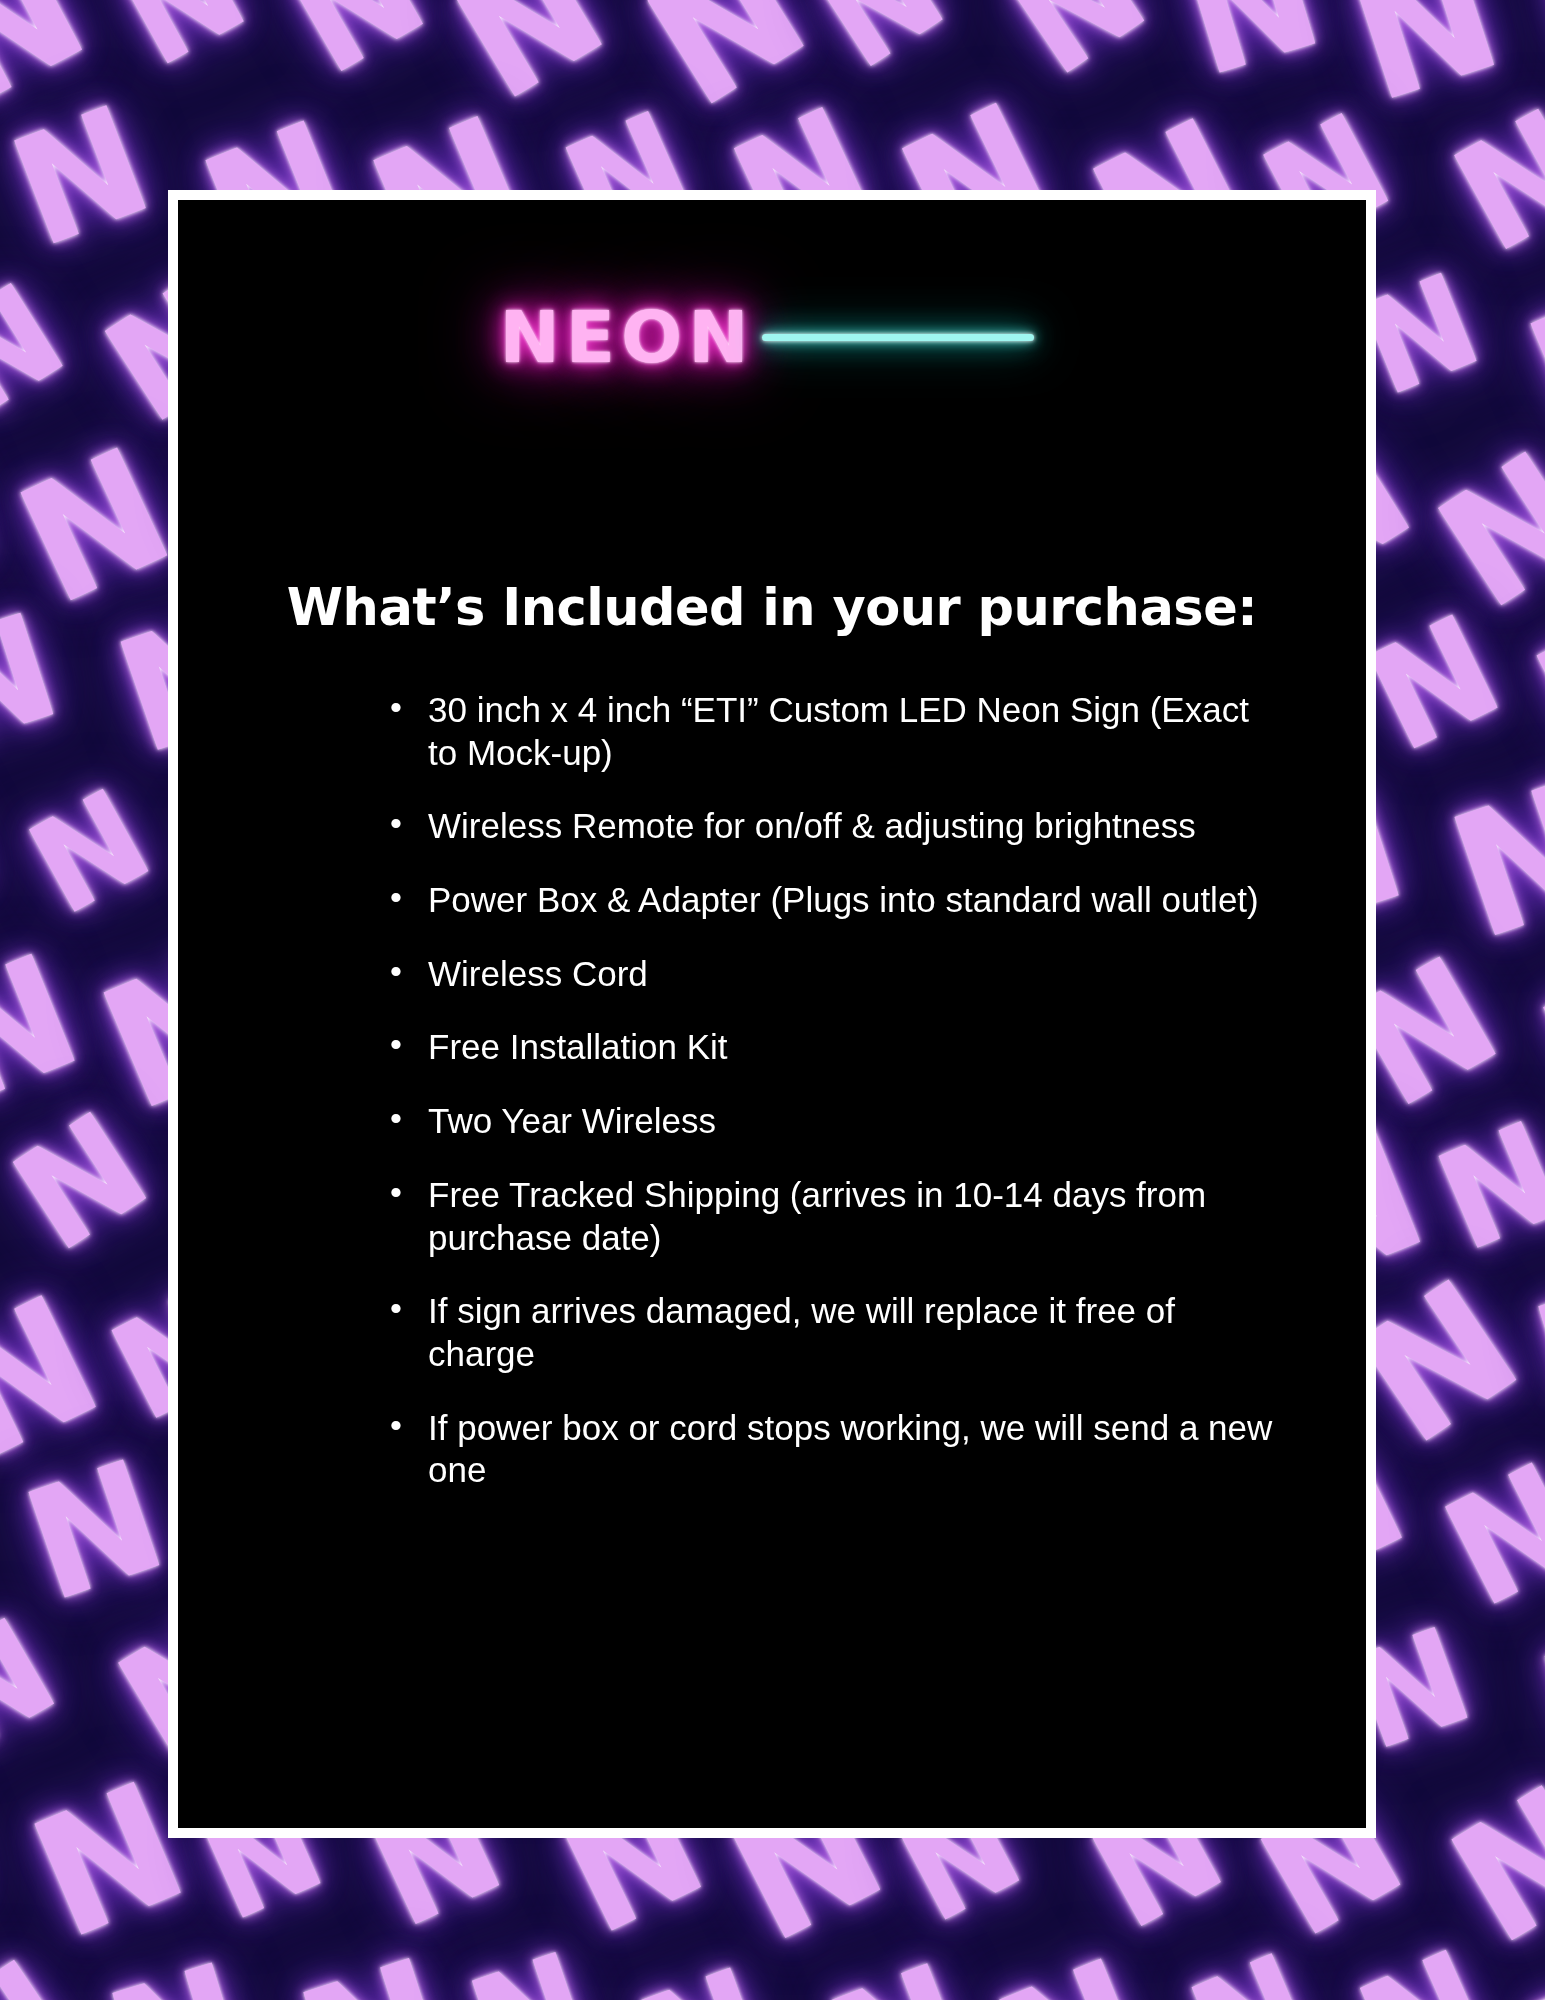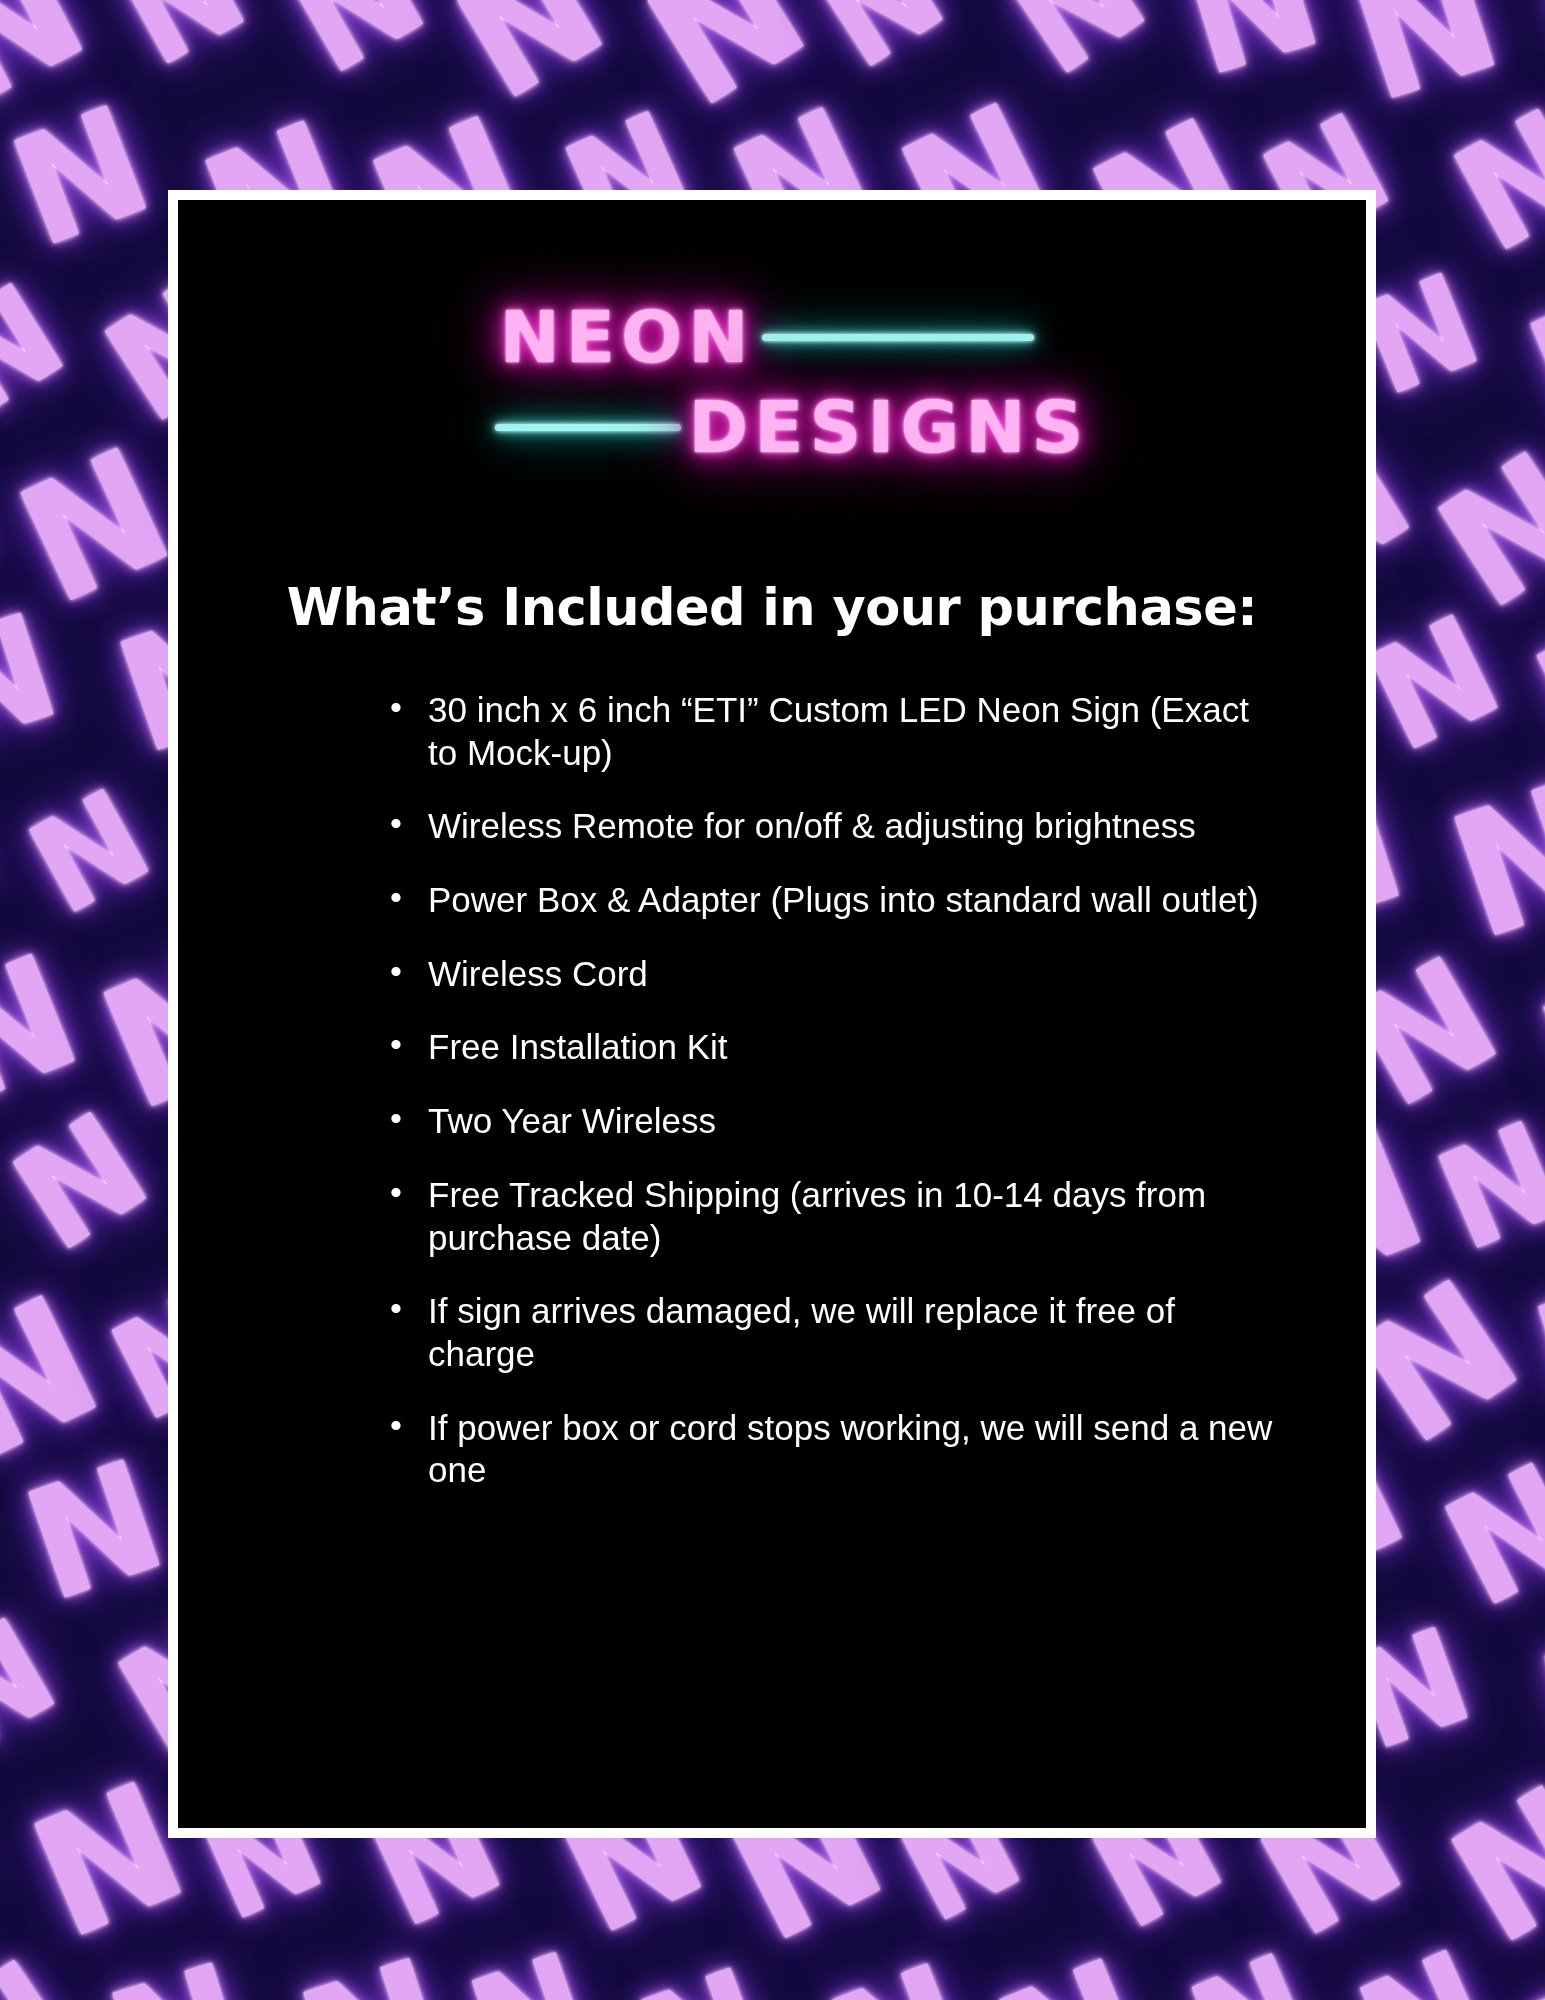--- a/index.html
+++ b/index.html
@@ -270,30 +270,26 @@
   </div>
 
 <div id="card-frame">
   <div id="card">
 
     <div id="logo">
       <div class="logo-row" id="logo-row-1">
         <span class="logo-word">NEON</span>
         <span class="logo-bar" id="logo-bar-top"></span>
       </div>
-      <div class="logo-row" id="logo-row-2">
-        <span class="logo-bar" id="logo-bar-bottom"></span>
-        <span class="logo-word">DESIGNS</span>
-      </div>
     </div>
 
     <h1 id="heading">What’s Included in your purchase:</h1>
 
     <ul id="included-list">
-      <li>30 inch x 6 inch “ETI” Custom LED Neon Sign (Exact to Mock-up)</li>
+      <li>30 inch x 4 inch “ETI” Custom LED Neon Sign (Exact to Mock-up)</li>
       <li>Wireless Remote for on/off &amp; adjusting brightness</li>
       <li>Power Box &amp; Adapter (Plugs into standard wall outlet)</li>
       <li>Wireless Cord</li>
       <li>Free Installation Kit</li>
       <li>Two Year Wireless</li>
       <li>Free Tracked Shipping (arrives in 10-14 days from purchase date)</li>
       <li>If sign arrives damaged, we will replace it free of charge</li>
       <li>If power box or cord stops working, we will send a new one</li>
     </ul>
 

